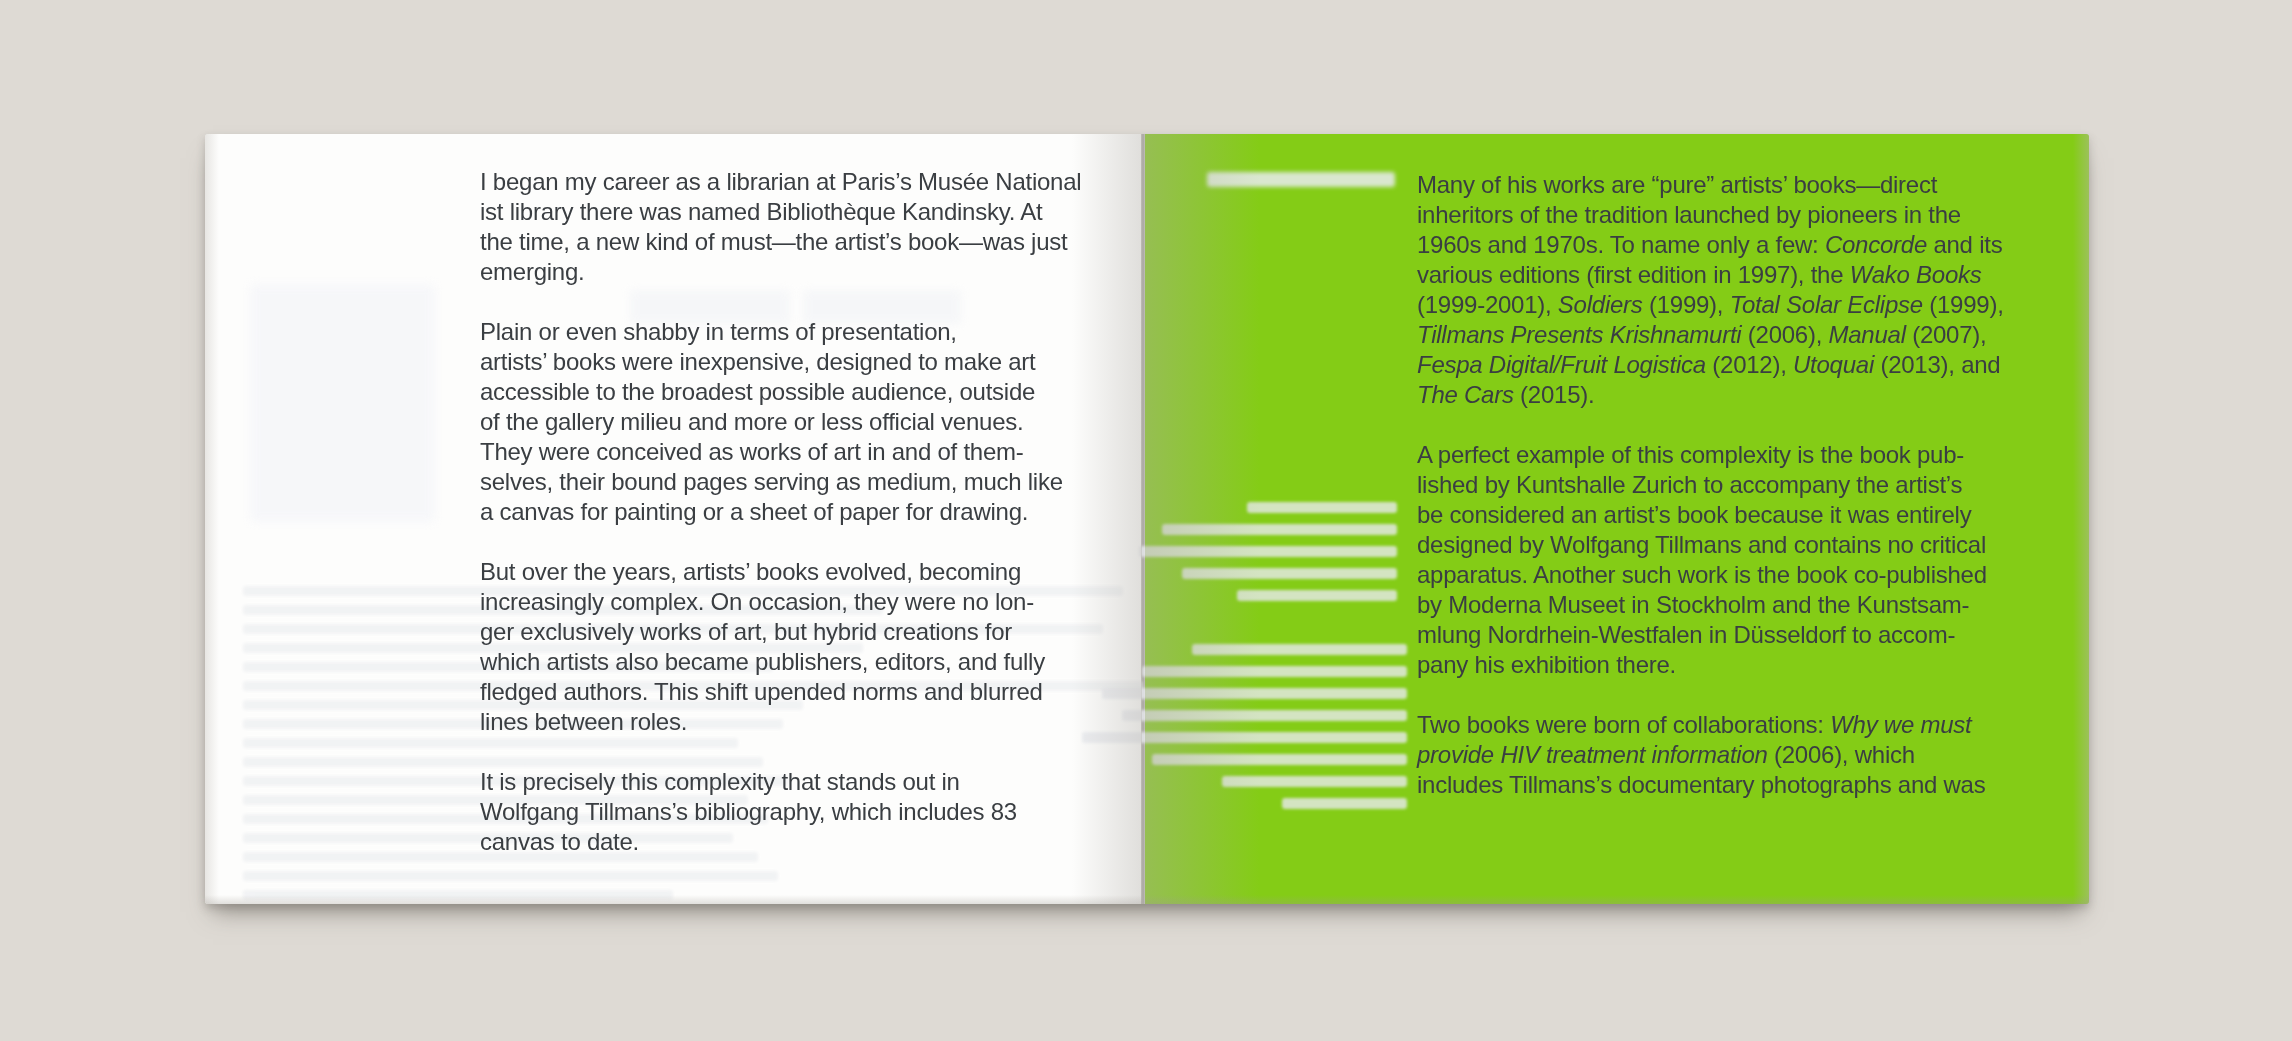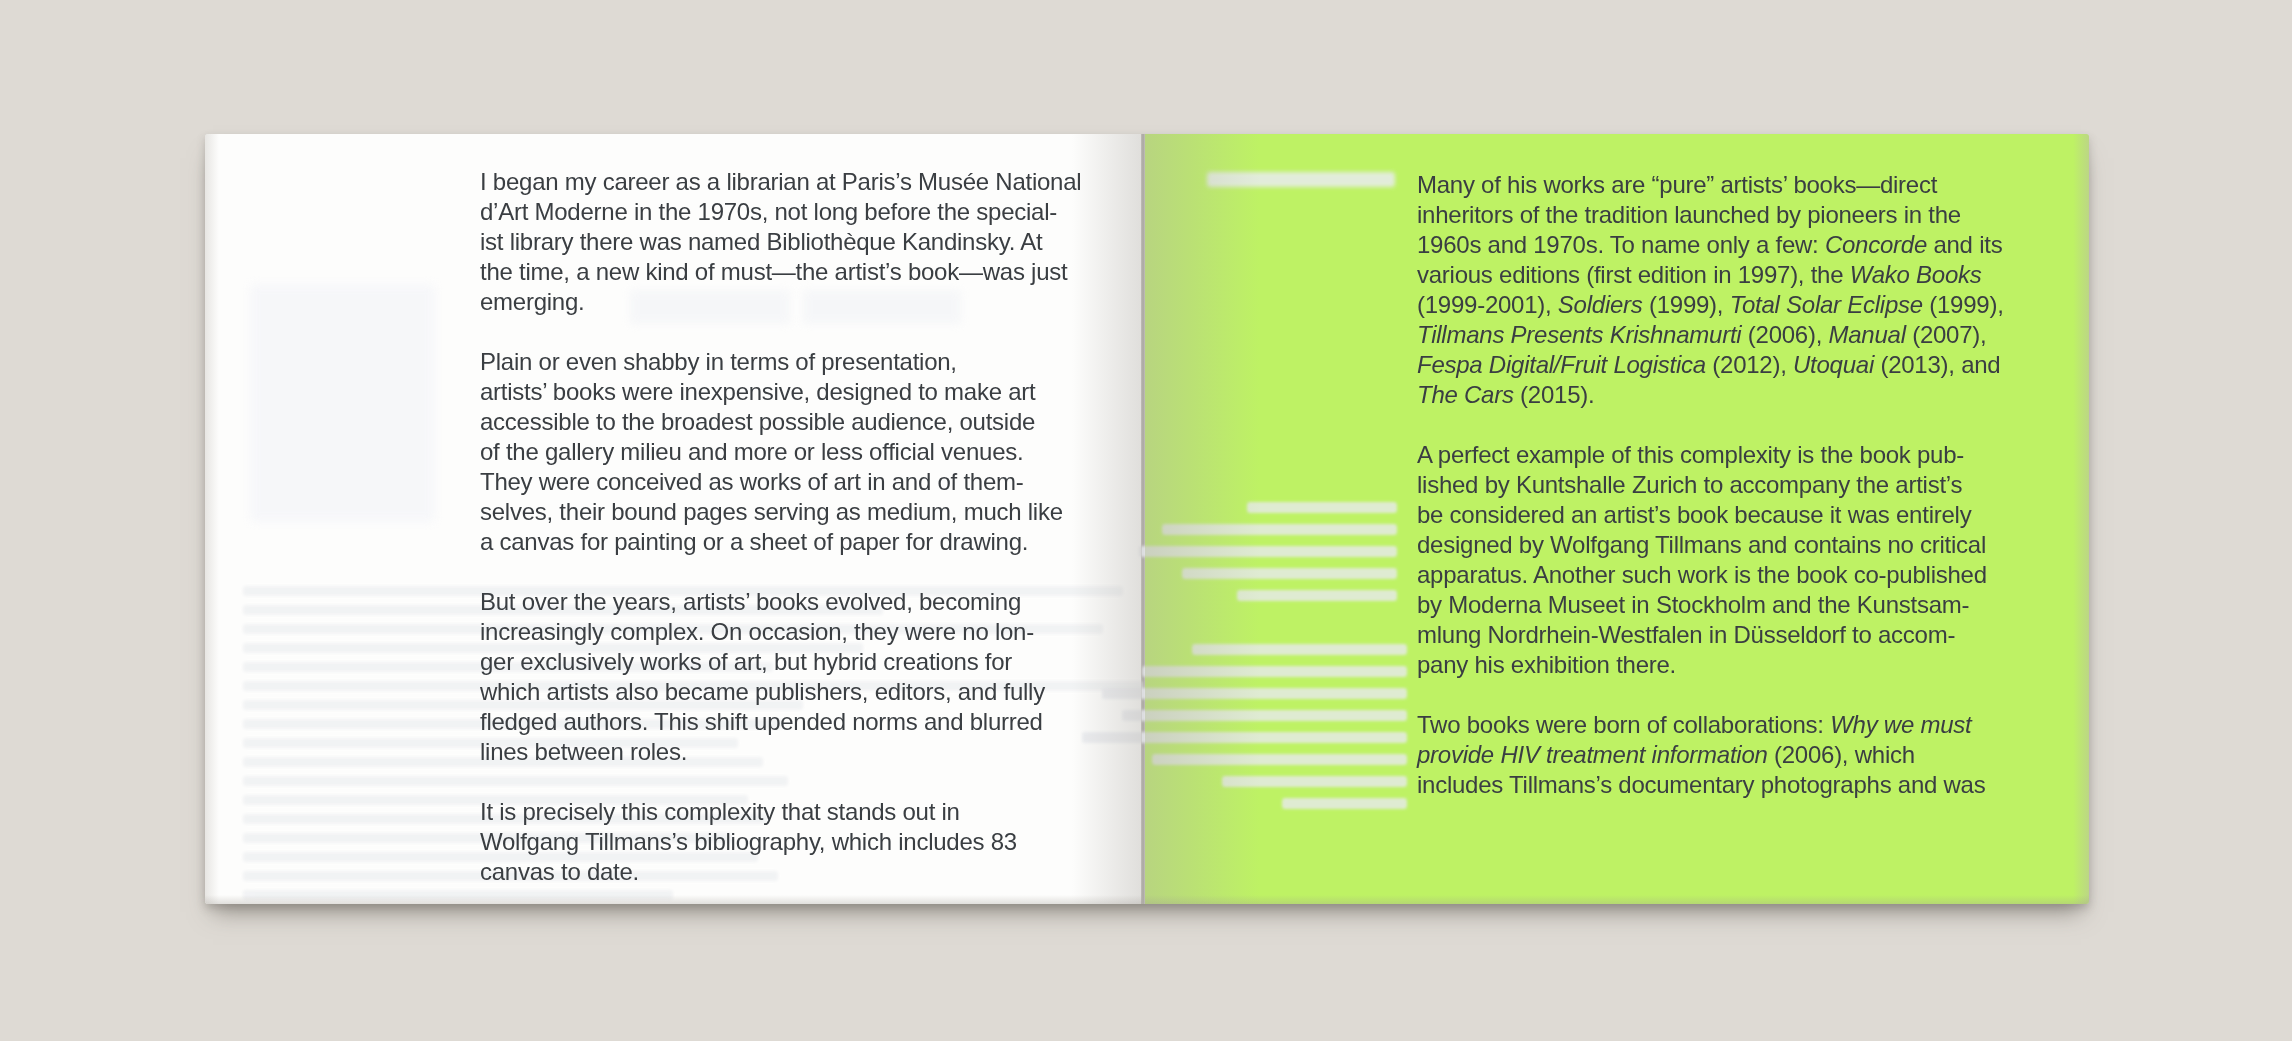--- a/index.html
+++ b/index.html
@@ -110,21 +110,20 @@
           <div class="ghost" style="left: 38px; top: 661px; width: 505px; height: 10px; background: rgb(233, 235, 238); opacity: 0.55; filter: blur(1.5px);"></div>
           <div class="ghost" style="left: 38px; top: 680px; width: 525px; height: 10px; background: rgb(233, 235, 238); opacity: 0.55; filter: blur(1.5px);"></div>
           <div class="ghost" style="left: 38px; top: 699px; width: 490px; height: 10px; background: rgb(233, 235, 238); opacity: 0.55; filter: blur(1.5px);"></div>
           <div class="ghost" style="left: 38px; top: 718px; width: 515px; height: 10px; background: rgb(233, 235, 238); opacity: 0.55; filter: blur(1.5px);"></div>
           <div class="ghost" style="left: 38px; top: 737px; width: 535px; height: 10px; background: rgb(233, 235, 238); opacity: 0.55; filter: blur(1.5px);"></div>
           <div class="ghost" style="left: 38px; top: 756px; width: 430px; height: 10px; background: rgb(233, 235, 238); opacity: 0.55; filter: blur(1.5px);"></div>
         </div>
       <div class="text-block text-block-left" id="text-left">
           <div class="paragraph">
             <div class="line"><span>I began my career as a librarian at Paris’s Musée National</span></div>
-            <div class="line"><span>d’Art Moderne in the 1970s, not long before the special-</span></div>
             <div class="line"><span>ist library there was named Bibliothèque Kandinsky. At</span></div>
             <div class="line"><span>the time, a new kind of must—the artist’s book—was just</span></div>
             <div class="line"><span>emerging.</span></div>
           </div>
           <div class="paragraph">
             <div class="line"><span>Plain or even shabby in terms of presentation,</span></div>
             <div class="line"><span>artists’ books were inexpensive, designed to make art</span></div>
             <div class="line"><span>accessible to the broadest possible audience, outside</span></div>
             <div class="line"><span>of the gallery milieu and more or less official venues.</span></div>
             <div class="line"><span>They were conceived as works of art in and of them-</span></div>
@@ -145,21 +144,21 @@
             <div class="line"><span>canvas to date.</span></div>
           </div>
         </div>
       <div class="shade edge-left-shade"></div>
       <div class="shade gutter-shade-left"></div>
       <div class="bottom-shade"></div>
     </div>
 
     <div class="gutter"></div>
 
-    <div class="page page-right" style="background: #bef264;">
+    <div class="page page-right" style="background: #84cc16;">
       <div class="ghosts" id="ghosts-right">
           <div class="ghost" style="left: 62px; top: 38px; width: 188px; height: 15px; background: rgb(233, 236, 240); opacity: 0.85; filter: blur(2px);"></div>
           <div class="ghost" style="left: 102px; top: 368px; width: 150px; height: 11px; background: rgb(232, 234, 238); opacity: 0.8; filter: blur(1.5px);"></div>
           <div class="ghost" style="left: 17px; top: 390px; width: 235px; height: 11px; background: rgb(232, 234, 238); opacity: 0.8; filter: blur(1.5px);"></div>
           <div class="ghost" style="left: -6px; top: 412px; width: 258px; height: 11px; background: rgb(232, 234, 238); opacity: 0.8; filter: blur(1.5px);"></div>
           <div class="ghost" style="left: 37px; top: 434px; width: 215px; height: 11px; background: rgb(232, 234, 238); opacity: 0.8; filter: blur(1.5px);"></div>
           <div class="ghost" style="left: 92px; top: 456px; width: 160px; height: 11px; background: rgb(232, 234, 238); opacity: 0.8; filter: blur(1.5px);"></div>
           <div class="ghost" style="left: 47px; top: 510px; width: 215px; height: 11px; background: rgb(232, 234, 238); opacity: 0.8; filter: blur(1.5px);"></div>
           <div class="ghost" style="left: -3px; top: 532px; width: 265px; height: 11px; background: rgb(232, 234, 238); opacity: 0.8; filter: blur(1.5px);"></div>
           <div class="ghost" style="left: -43px; top: 554px; width: 305px; height: 11px; background: rgb(232, 234, 238); opacity: 0.8; filter: blur(1.5px);"></div>

